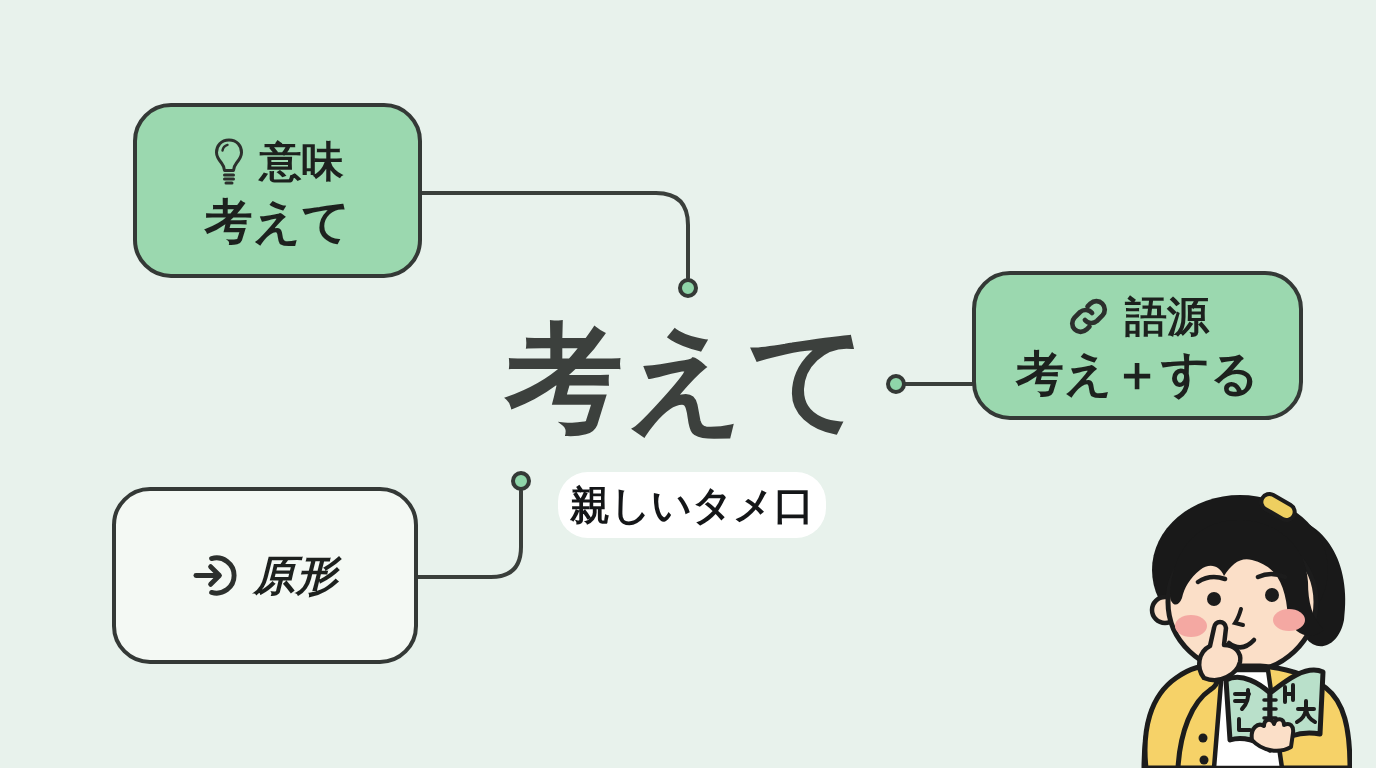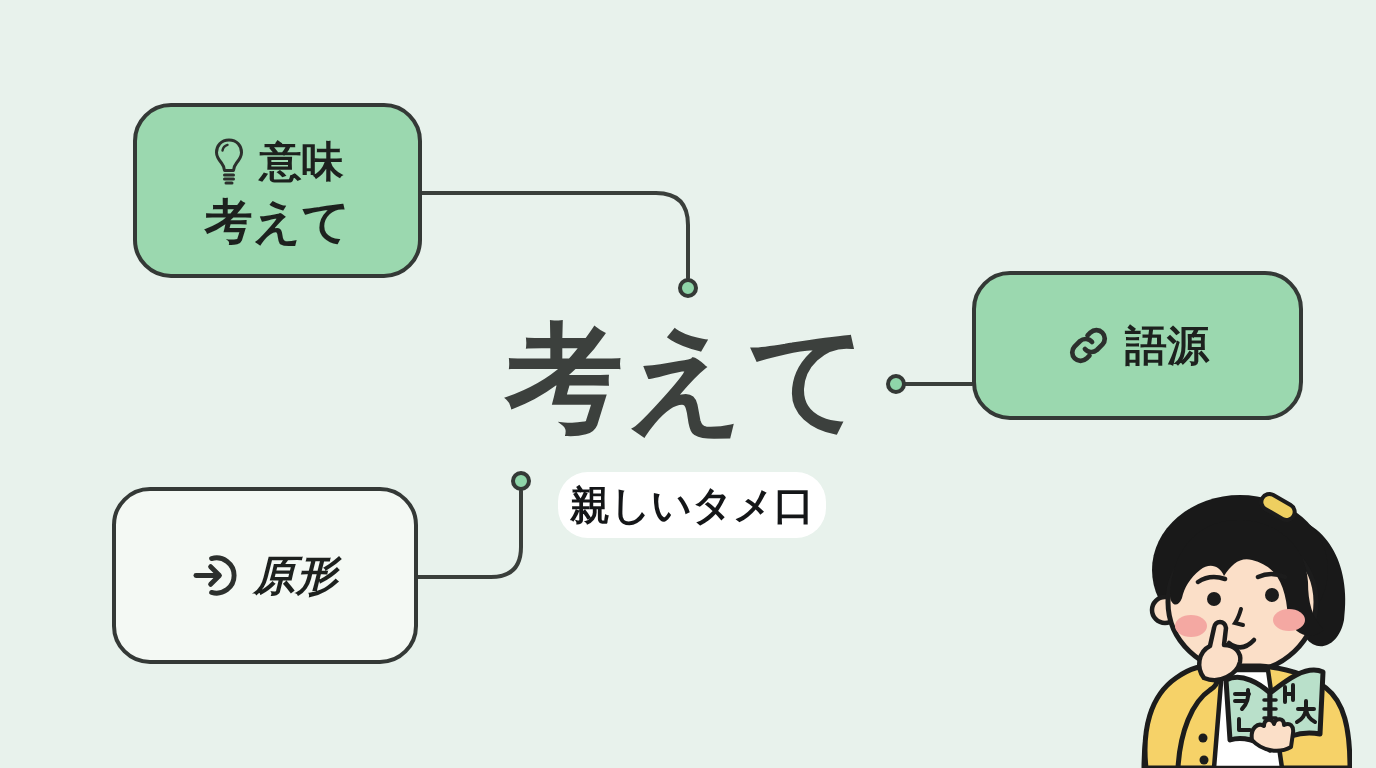--- a/index.html
+++ b/index.html
@@ -76,20 +76,21 @@
   <section class="node node-green" id="node-etymology">
     <div class="node-heading">
       <span class="node-icon">
         <svg width="45" height="45" viewBox="0 0 24 24" fill="none" stroke="currentColor" stroke-width="2.5" stroke-linecap="round" stroke-linejoin="round">
           <path d="M10.1 13.9a4.5 4.5 0 0 0 6.36.49l3-3a4.5 4.5 0 0 0-6.36-6.36l-1.6 1.6"></path>
           <path d="M13.9 10.1a4.5 4.5 0 0 0-6.36-.49l-3 3a4.5 4.5 0 0 0 6.36 6.36l1.6-1.6"></path>
         </svg>
       </span>
       <span class="node-label">語源</span>
     </div>
+    <div class="node-value">考え＋する</div>
   </section>
 
   <section class="node node-light" id="node-baseform">
     <div class="node-heading">
       <span class="node-icon">
         <svg width="47" height="47" viewBox="0 0 24 24" fill="none" stroke="currentColor" stroke-width="2.5" stroke-linecap="round" stroke-linejoin="round">
           <path d="M9.5 3.35 A9 9 0 1 1 9.5 20.65"></path>
           <path d="M1.5 12 H13"></path>
           <path d="M9 7.5 L13.5 12 L9 16.5"></path>
         </svg>

